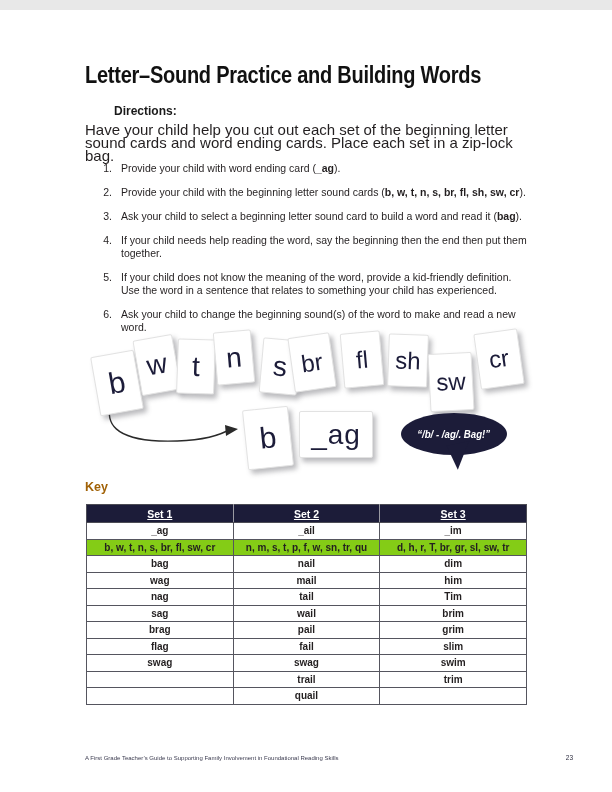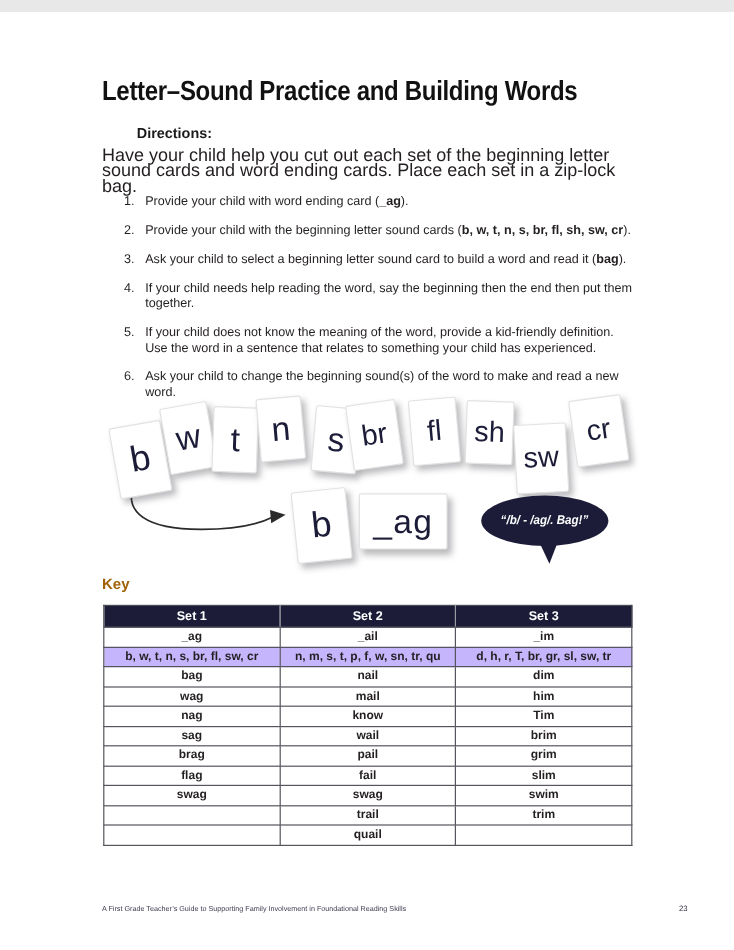--- a/index.html
+++ b/index.html
@@ -75,29 +75,29 @@
   
   .key-heading { position: absolute; left: 85px; top: 470px; font-size: 12.5px; font-weight: bold; color: #a16207; }
   .key-table {
     position: absolute; left: 86px; top: 494px; width: 441px;
     border-collapse: collapse; table-layout: fixed;
   }
   .key-table th {
     background: #1c1c39; color: #ffffff;
     font-size: 10.5px; font-weight: bold;
     height: 18px; text-align: center;
-    border: 1px solid #4c4c55; border-left-color: #9a9aa2; border-right-color: #9a9aa2;
+    border: 1px solid #4c4c55; border-left-color: #9a9aa2; border-right-color: #9a9aa2; text-decoration: underline;
   }
   .key-table th:first-child { border-left-color: #4c4c55; }
   .key-table th:last-child { border-right-color: #4c4c55; }
   .key-table td {
     font-size: 10px; font-weight: bold; text-align: center;
     height: 16.5px; border: 1px solid #55555e; padding: 0 2px;
   }
-  .key-table tr.letters-row td { background: #c4b5fd; }
+  .key-table tr.letters-row td { background: #84cc16; }
 
   
   .footer {
     position: absolute; left: 85px; top: 744px; width: 488px;
     display: flex; justify-content: space-between; align-items: baseline;
     font-size: 6px; color: #3c3c50;
   }
   .footer .page-number { font-size: 6.5px; color: #2b2b3e; }
 </style>
 </head>
@@ -211,21 +211,21 @@
         <td>nail</td>
         <td>dim</td>
       </tr>
       <tr>
         <td>wag</td>
         <td>mail</td>
         <td>him</td>
       </tr>
       <tr>
         <td>nag</td>
-        <td>know</td>
+        <td>tail</td>
         <td>Tim</td>
       </tr>
       <tr>
         <td>sag</td>
         <td>wail</td>
         <td>brim</td>
       </tr>
       <tr>
         <td>brag</td>
         <td>pail</td>

